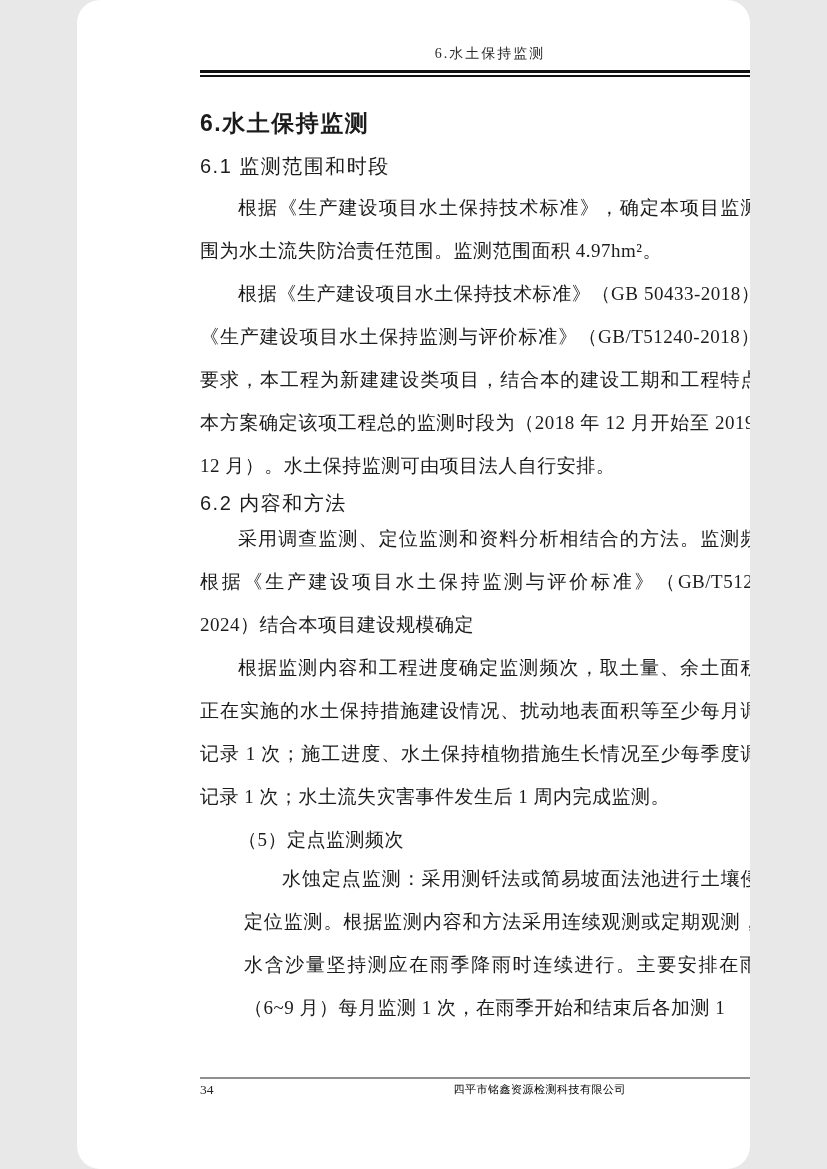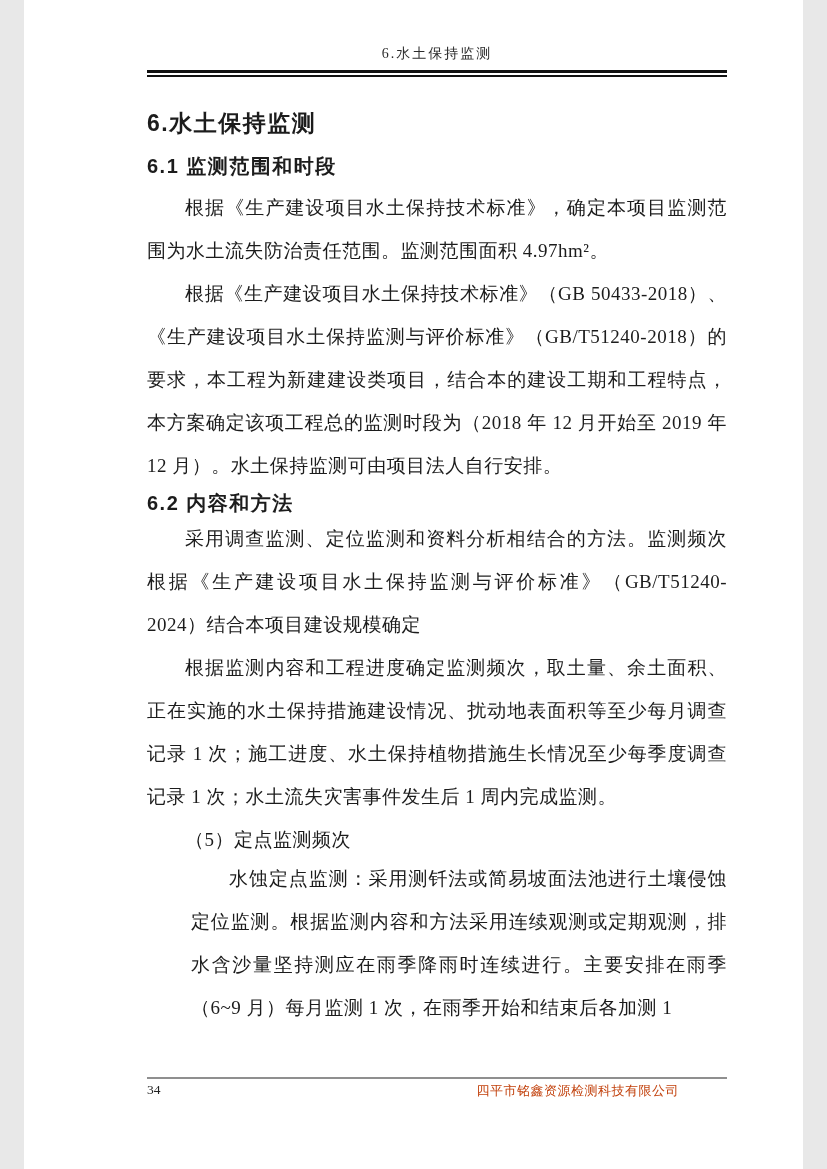--- a/index.html
+++ b/index.html
@@ -1,23 +1,24 @@
 <!DOCTYPE html>
 <html><head>
 <meta charset="utf-8">
 <style>
   html,body { margin:0; padding:0; background:#e8e8e8; }
   .page {
     position:relative;
-    width:779px; height:1169px;
+    width:673px; height:1169px;
     margin:0 auto;
     background:#ffffff;
     font-family:"Liberation Serif","DejaVu Serif",serif;
     color:#1c1c1c;
     overflow:hidden;
+    border-radius:23px;
   }
   
   .running-header-title {
     position:absolute; top:45px; left:123px; width:580px;
     text-align:center;
     font-size:14px; letter-spacing:2px; color:#2b2b2b;
     white-space:nowrap;
   }
   .header-rule {
     position:absolute; top:70px; left:123px; width:580px;
@@ -31,21 +32,21 @@
   }
   .content h1 {
     font-family:"Liberation Sans","DejaVu Sans",sans-serif;
     font-weight:bold;
     font-size:23px; line-height:30px;
     letter-spacing:1.5px;
     margin:30px 0 0 0;
   }
   .content h2 {
     font-family:"Liberation Sans","DejaVu Sans",sans-serif;
-    font-weight:bold;
+    font-weight:normal;
     font-size:20px; line-height:28px;
     letter-spacing:1.5px;
     margin:14px 0 0 0;
   }
   .content h2.h2-tight { margin-top:2px; }
   .content p.body {
     font-size:19px; line-height:43px;
     letter-spacing:0.5px;
     text-align:justify;
     text-indent:2em;
@@ -60,21 +61,21 @@
     position:absolute; left:123px; top:1077px; width:580px;
     height:2px; background:#8f8f8f;
   }
   .page-number {
     position:absolute; top:1082px; left:123px; width:560px;
     text-align:left;
     font-size:13.5px; color:#222222;
   }
   .footer-company {
     position:absolute; top:1082px; right:124px;
-    font-size:13px; letter-spacing:0.5px; color:#c2410c;
+    font-size:11px; letter-spacing:0.5px; color:#000000;
     white-space:nowrap;
   }
 </style>
 </head>
 <body>
 
 <div class="page">
 
   <div class="running-header-title">6.水土保持监测</div>
   <div class="header-rule"></div>

